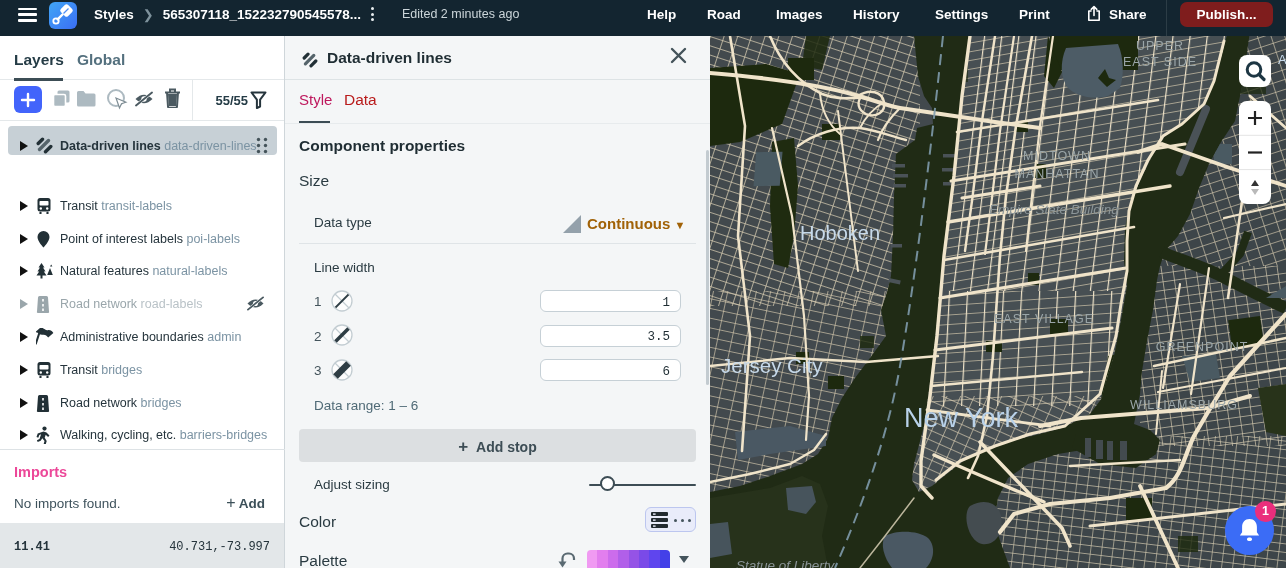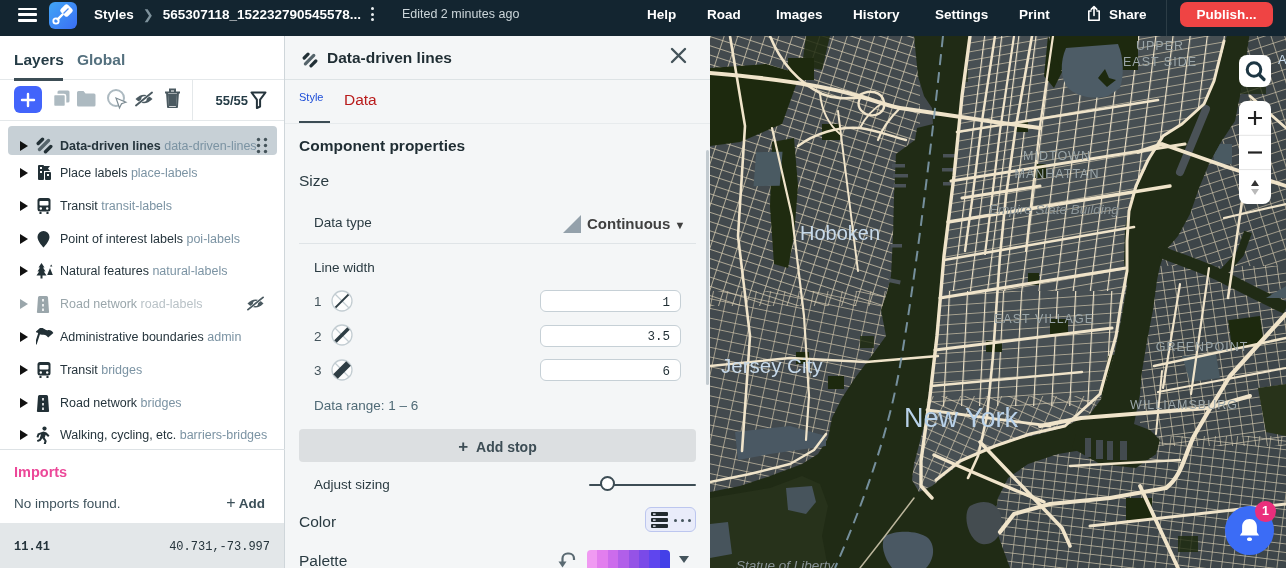--- a/index.html
+++ b/index.html
@@ -11,21 +11,21 @@
   .burger { width:19px; height:14px; margin-left:18px; display:flex; flex-direction:column; justify-content:space-between; margin-top:-7px;}
   .burger div { height:2.6px; background:#fff; border-radius:1px; }
   .logo { width:28px; height:27px; border-radius:6px; margin-left:12px; margin-top:-5px; background:linear-gradient(135deg,#41a6f5 0%,#3a6ef5 100%); display:flex; align-items:center; justify-content:center; }
   .tb-txt { font-weight:bold; font-size:13.5px; margin-top:-8px;}
   .tb-sep { color:#7e929c; font-size:13px; margin:0 9px; margin-top:-8px;}
   .kebab { display:flex; flex-direction:column; gap:2.5px; margin-left:10px; margin-top:-8px;}
   .kebab div{ width:3px;height:3px;border-radius:50%;background:#e8eef0;}
   .edited { color:#ccd6da; font-size:12.5px; margin-left:28px; margin-top:-9px;}
   #tb-right { position:absolute; left:647px; top:0; width:639px; height:23px; }
   .tb-link { position:absolute; top:7px; font-weight:bold; font-size:13.5px; color:#fff;}
-  #pub { position:absolute; left:533px; top:2px; width:93px; height:25px; border-radius:7px; background:#ef4444; color:#fff; font-weight:bold; font-size:13.5px; text-align:center; padding-top:5px;}
+  #pub { position:absolute; left:533px; top:2px; width:93px; height:25px; border-radius:7px; background:#7f1d1d; color:#fff; font-weight:bold; font-size:13.5px; text-align:center; padding-top:5px;}
 
   
   #left { position:absolute; left:0; top:36px; width:285px; height:532px; background:#fff; border-right:1px solid #cfd6da; }
   #ltabs { height:44px; border-bottom:1px solid #e4e8ea; position:relative; }
   #ltabs .t1 { position:absolute; left:14px; top:15px; font-weight:bold; font-size:15.5px; color:#253c46; }
   #ltabs .t2 { position:absolute; left:77px; top:15px; font-weight:bold; font-size:15.5px; color:#54707e; }
   #ltabs .under { position:absolute; left:14px; top:42px; width:49px; height:2.5px; background:#3c4d55; }
   #ltoolbar { height:41px; border-bottom:1px solid #e4e8ea; position:relative; }
   .tbtn { position:absolute; top:6px; }
   #plusbtn { left:14px; width:28px; height:27px; background:#4264fb; border-radius:6px; display:flex;align-items:center;justify-content:center; }
@@ -43,31 +43,31 @@
   #addimp { position:absolute; right:19px; top:458px; font-weight:bold; font-size:13.5px; color:#3c5059; }
   #lfoot { position:absolute; left:0; top:487px; width:284px; height:45px; background:#e3e7e9; font-family:"Liberation Mono",monospace; }
   #lfoot .z { position:absolute; left:14px; top:17px; font-size:12px; font-weight:bold; color:#25343c; }
   #lfoot .c { position:absolute; right:14px; top:17px; font-size:12px; color:#25343c; }
 
   
   #mid { position:absolute; left:285px; top:36px; width:425px; height:532px; background:#f4f6f7; }
   #mhead { position:absolute; left:0; top:0; width:425px; height:44px; border-bottom:1px solid #dde3e5;}
   #mtitle { position:absolute; left:42px; top:13px; font-weight:bold; font-size:15.5px; color:#1f2d33; }
   #mclose { position:absolute; right:23px; top:11px; }
-  .mtab1 { position:absolute; left:14px; top:55px; font-size:11px; color:#1d4ed8; }
+  .mtab1 { position:absolute; left:14px; top:55px; font-size:15px; color:#be185d; }
   .mtab2 { position:absolute; left:59px; top:55px; font-size:15.5px; color:#b91c1c; }
   #munder { position:absolute; left:14px; top:85px; width:31px; height:2.5px; background:#3c4d55; }
   #mtabline { position:absolute; left:0; top:87px; width:425px; height:1px; background:#e7ebed;}
   #comp { position:absolute; left:14px; top:101px; font-weight:bold; font-size:15.5px; color:#1f2d33; }
   #sizelbl { position:absolute; left:14px; top:136px; font-size:15.5px; color:#2a3b42; }
   #chip { position:absolute; left:290px; top:130px; width:120px; height:26px; background:#eef0fc; border:1px solid #ccd3f2; border-radius:6px; }
   #chip .t { position:absolute; left:10px; top:6px; font-family:"Liberation Mono",monospace; font-size:11.5px; color:#333a40; }
   #chip .h { position:absolute; right:8px; top:5px; font-size:13px; color:#98a2ea; font-weight:bold;}
   #dtlbl { position:absolute; left:29px; top:179px; font-size:13.5px; color:#2a3b42; }
-  #cont { position:absolute; left:302px; top:179px; font-weight:bold; font-size:15px; color:#404040; }
+  #cont { position:absolute; left:302px; top:179px; font-weight:bold; font-size:15px; color:#a16207; }
   #mdiv1 { position:absolute; left:14px; top:207px; width:397px; height:1px; background:#dfe4e7; }
   #lwlbl { position:absolute; left:29px; top:224px; font-size:13.5px; color:#2a3b42; }
   .stopnum { position:absolute; left:29px; font-size:13.5px; color:#44545c; }
   .stopcirc { position:absolute; left:46px; width:22px; height:22px; }
   .inp { position:absolute; left:255px; width:141px; height:22px; background:#fff; border:1px solid #c6d0d6; border-radius:6px; font-family:"Liberation Mono",monospace; font-size:12.5px; color:#1f2d33; text-align:right; padding-right:10px; padding-top:3px; }
   #drange { position:absolute; left:29px; top:362px; font-size:13.5px; color:#4f6a76; }
   #addstop { position:absolute; left:14px; top:393px; width:397px; height:33px; background:#dcdfe1; border-radius:4px; text-align:center; font-weight:bold; font-size:14px; color:#3d4d55; padding-top:8px; }
   #adjlbl { position:absolute; left:29px; top:441px; font-size:13.5px; color:#2a3b42; }
   #slider { position:absolute; left:304px; top:448px; width:107px; height:2px; background:#3d4d55; border-radius:1px;}
   #thumb { position:absolute; left:315px; top:440px; width:15px; height:15px; border-radius:50%; background:#fff; border:2px solid #3d4d55; }
@@ -183,34 +183,20 @@
       <svg style="position:absolute;right:17px;top:8px;" width="12" height="17" viewBox="0 0 12 17">
           <g fill="#44535a">
             <circle cx="2.5" cy="2.5" r="1.7"></circle>
             <circle cx="9.5" cy="2.5" r="1.7"></circle>
             <circle cx="2.5" cy="8.5" r="1.7"></circle>
             <circle cx="9.5" cy="8.5" r="1.7"></circle>
             <circle cx="2.5" cy="14.5" r="1.7"></circle>
             <circle cx="9.5" cy="14.5" r="1.7"></circle>
           </g>
         </svg>
-    </div>
-    <div class="lrow" style="top:120px;">
-      <div class="tri"></div>
-      <svg class="ic" width="17" height="17" viewBox="0 0 17 17">
-          <g fill="#223036">
-            <rect x="2" y="1" width="6" height="15" rx="1"></rect>
-            <path d="M8 2 h6 l-2 2.5 l2 2.5 h-6 z"></path>
-            <rect x="9" y="8" width="6" height="8" rx="1"></rect>
-            <rect x="4" y="3" width="2" height="2" fill="#fff"></rect>
-            <rect x="4" y="7" width="2" height="2" fill="#fff"></rect>
-            <rect x="11" y="10" width="2" height="2" fill="#fff"></rect>
-          </g>
-        </svg>
-      <div class="nm">Place labels <span class="id">place-labels</span></div>
     </div>
     <div class="lrow" style="top:152.8px;">
       <div class="tri"></div>
       <svg class="ic" width="16" height="17" viewBox="0 0 16 17">
           <g fill="#223036">
             <rect x="1.5" y="1" width="13" height="13.5" rx="2.5"></rect>
             <circle cx="4.5" cy="16" r="1.2"></circle>
             <circle cx="11.5" cy="16" r="1.2"></circle>
           </g>
           <rect x="3.5" y="4" width="9" height="4.5" rx="0.8" fill="#fff"></rect>

